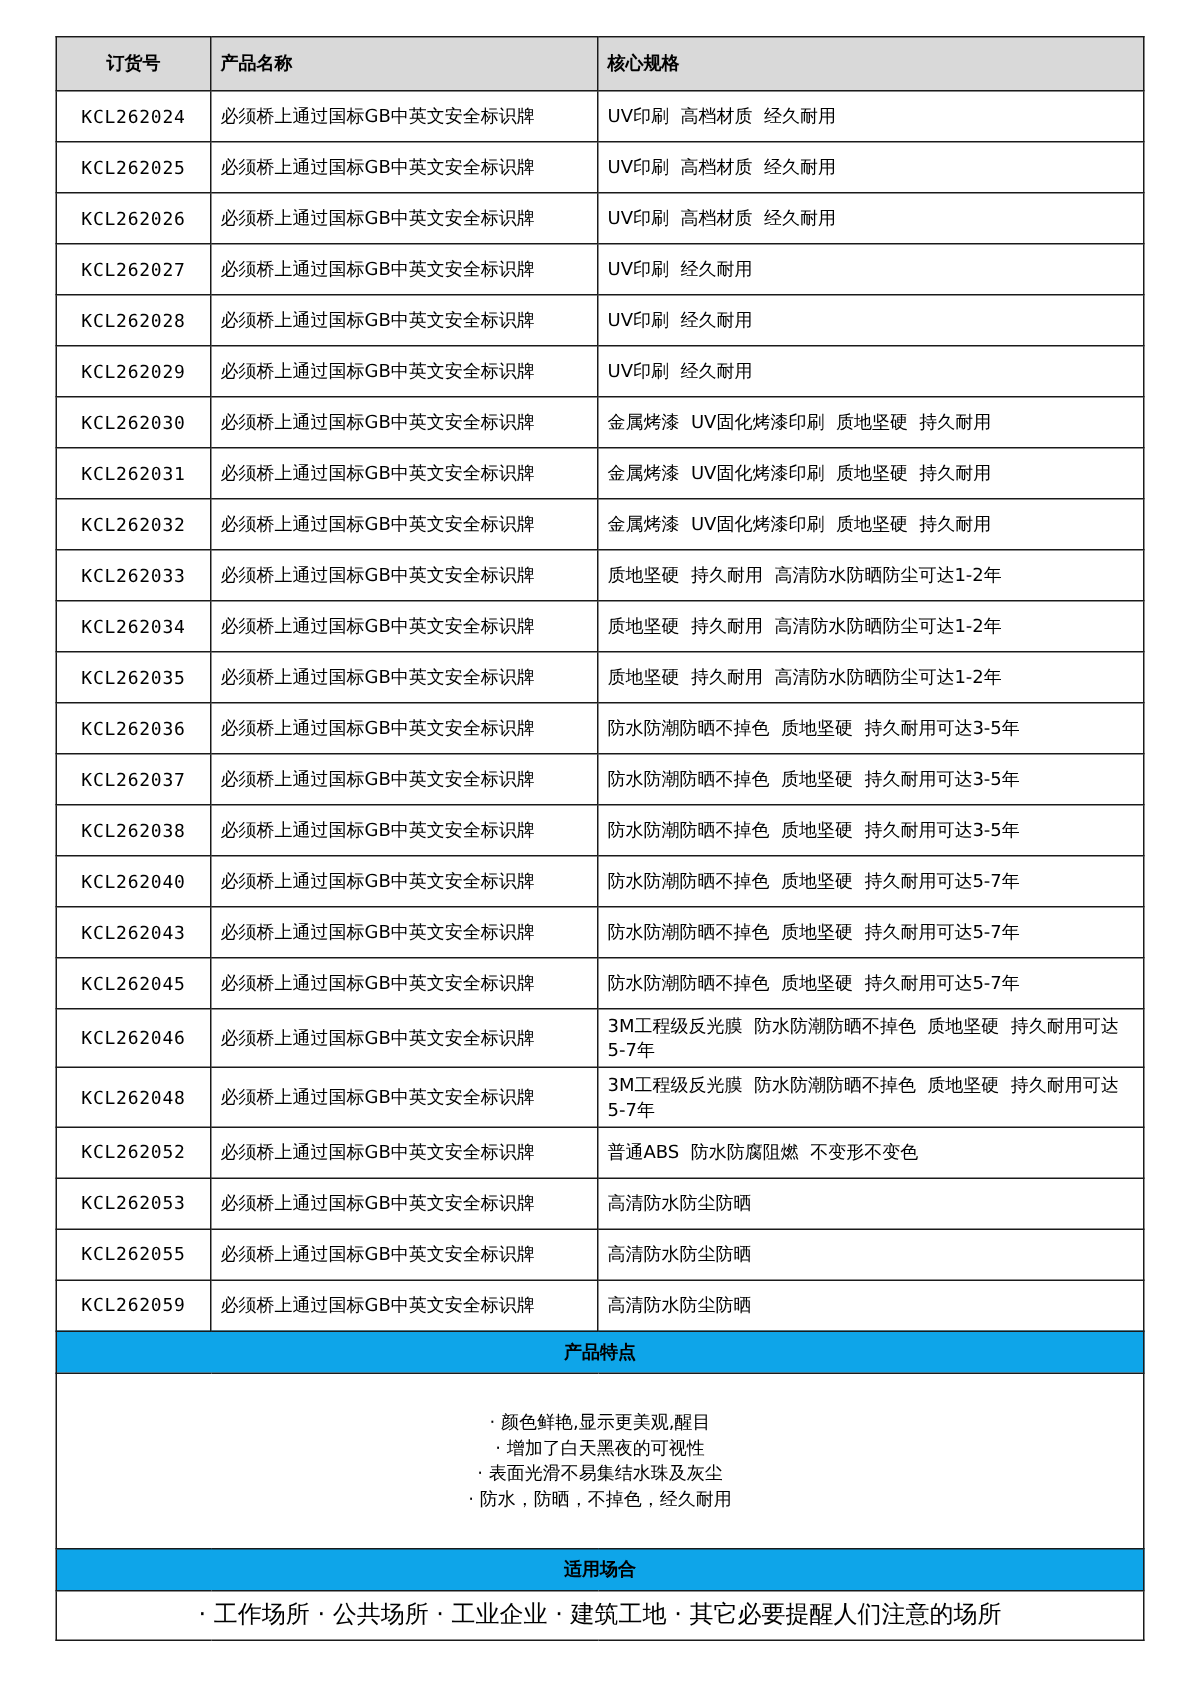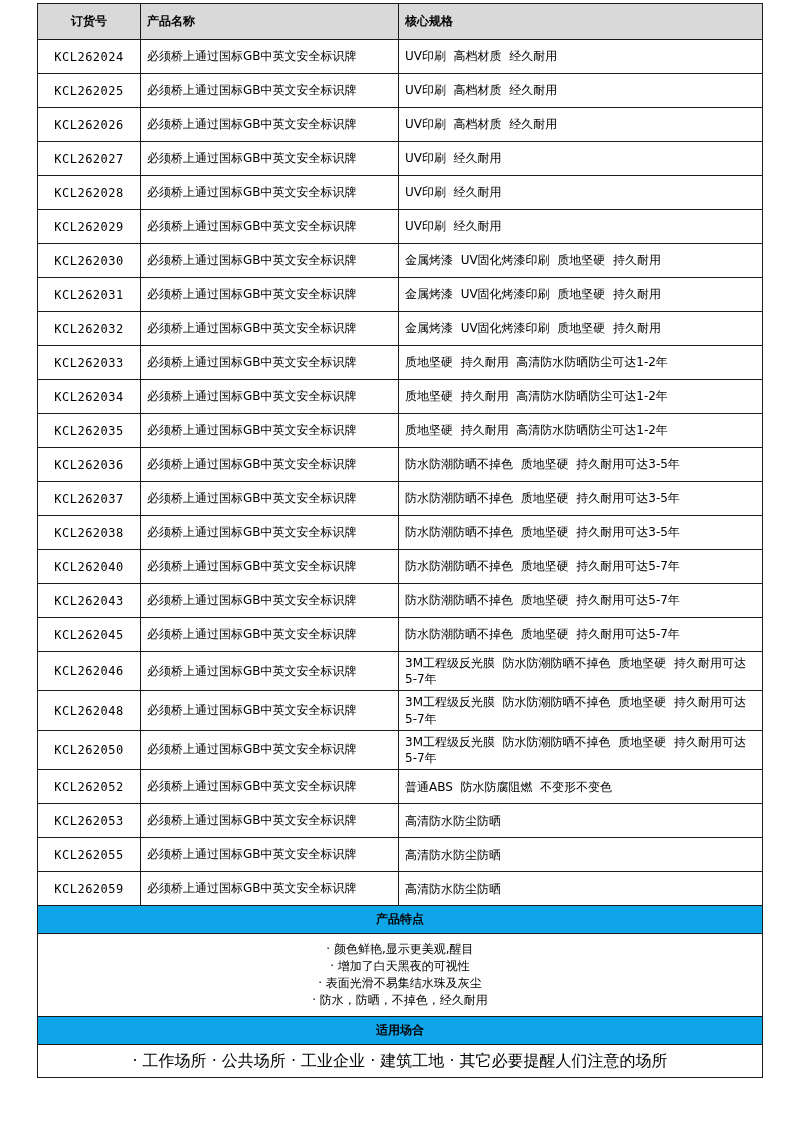--- a/index.html
+++ b/index.html
@@ -5,21 +5,21 @@
   * { margin: 0; padding: 0; box-sizing: border-box; }
   html, body {
     width: 800px;
     height: 1133px;
     background: #ffffff;
     font-family: "DejaVu Sans", "Liberation Sans", sans-serif;
     color: #000000;
     overflow: hidden;
   }
   .sheet {
-    margin: 3px 37px 0 37px;
+    margin: 24px 37px 0 37px;
   }
   table {
     width: 100%;
     border-collapse: collapse;
     table-layout: fixed;
   }
   th, td {
     border: 1px solid #1a1a1a;
     font-size: 12px;
     vertical-align: middle;
@@ -48,21 +48,21 @@
     line-height: 1.35;
   }
   tr.section-header td {
     background: #0ea5e9;
     text-align: center;
     font-weight: bold;
     height: 28px;
   }
   td.features-cell {
     text-align: center;
-    padding: 7px 0;
+    padding: 24px 0;
   }
   .feature-line {
     line-height: 17px;
     font-size: 12px;
   }
   td.occasions-cell {
     text-align: center;
     height: 33px;
     font-size: 16px;
   }
@@ -174,25 +174,20 @@
           <td class="col-order">KCL262046</td>
           <td class="col-name">必须桥上通过国标GB中英文安全标识牌</td>
           <td class="col-specs">3M工程级反光膜  防水防潮防晒不掉色  质地坚硬  持久耐用可达5-7年</td>
         </tr>
         <tr>
           <td class="col-order">KCL262048</td>
           <td class="col-name">必须桥上通过国标GB中英文安全标识牌</td>
           <td class="col-specs">3M工程级反光膜  防水防潮防晒不掉色  质地坚硬  持久耐用可达5-7年</td>
         </tr>
         <tr>
-          <td class="col-order">KCL262050</td>
-          <td class="col-name">必须桥上通过国标GB中英文安全标识牌</td>
-          <td class="col-specs">3M工程级反光膜  防水防潮防晒不掉色  质地坚硬  持久耐用可达5-7年</td>
-        </tr>
-        <tr>
           <td class="col-order">KCL262052</td>
           <td class="col-name">必须桥上通过国标GB中英文安全标识牌</td>
           <td class="col-specs">普通ABS  防水防腐阻燃  不变形不变色</td>
         </tr>
         <tr>
           <td class="col-order">KCL262053</td>
           <td class="col-name">必须桥上通过国标GB中英文安全标识牌</td>
           <td class="col-specs">高清防水防尘防晒</td>
         </tr>
         <tr>

